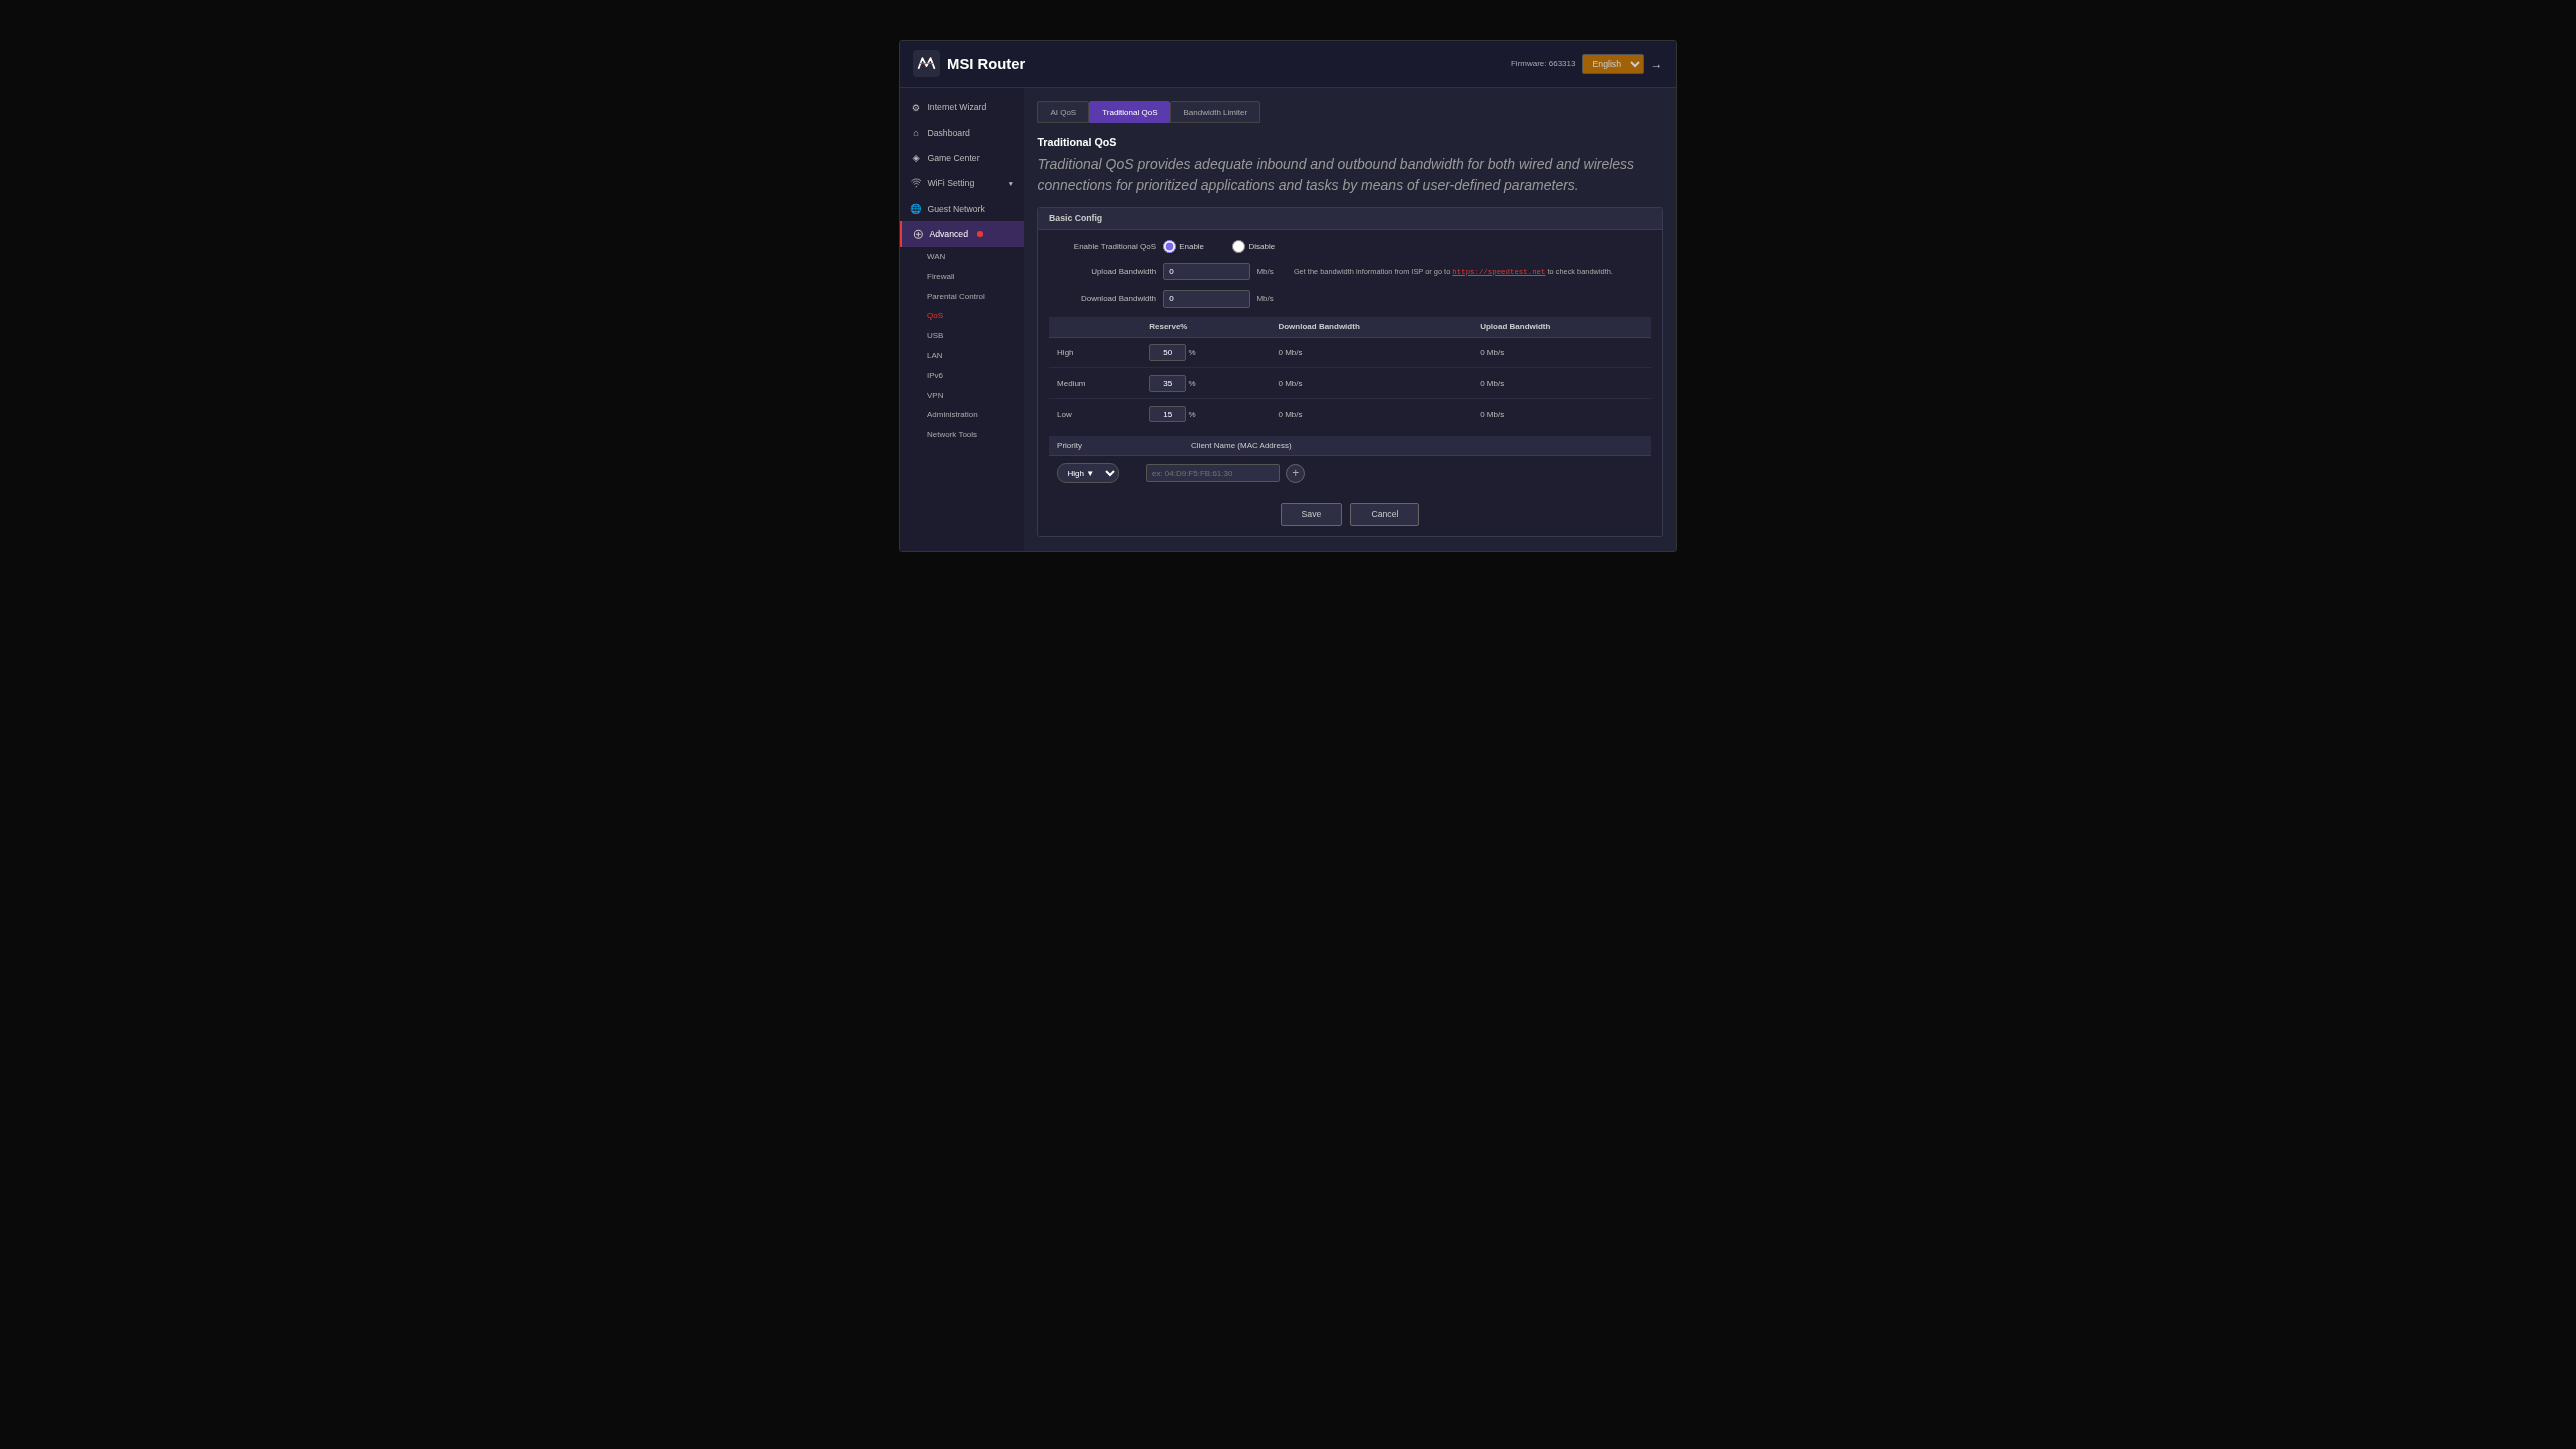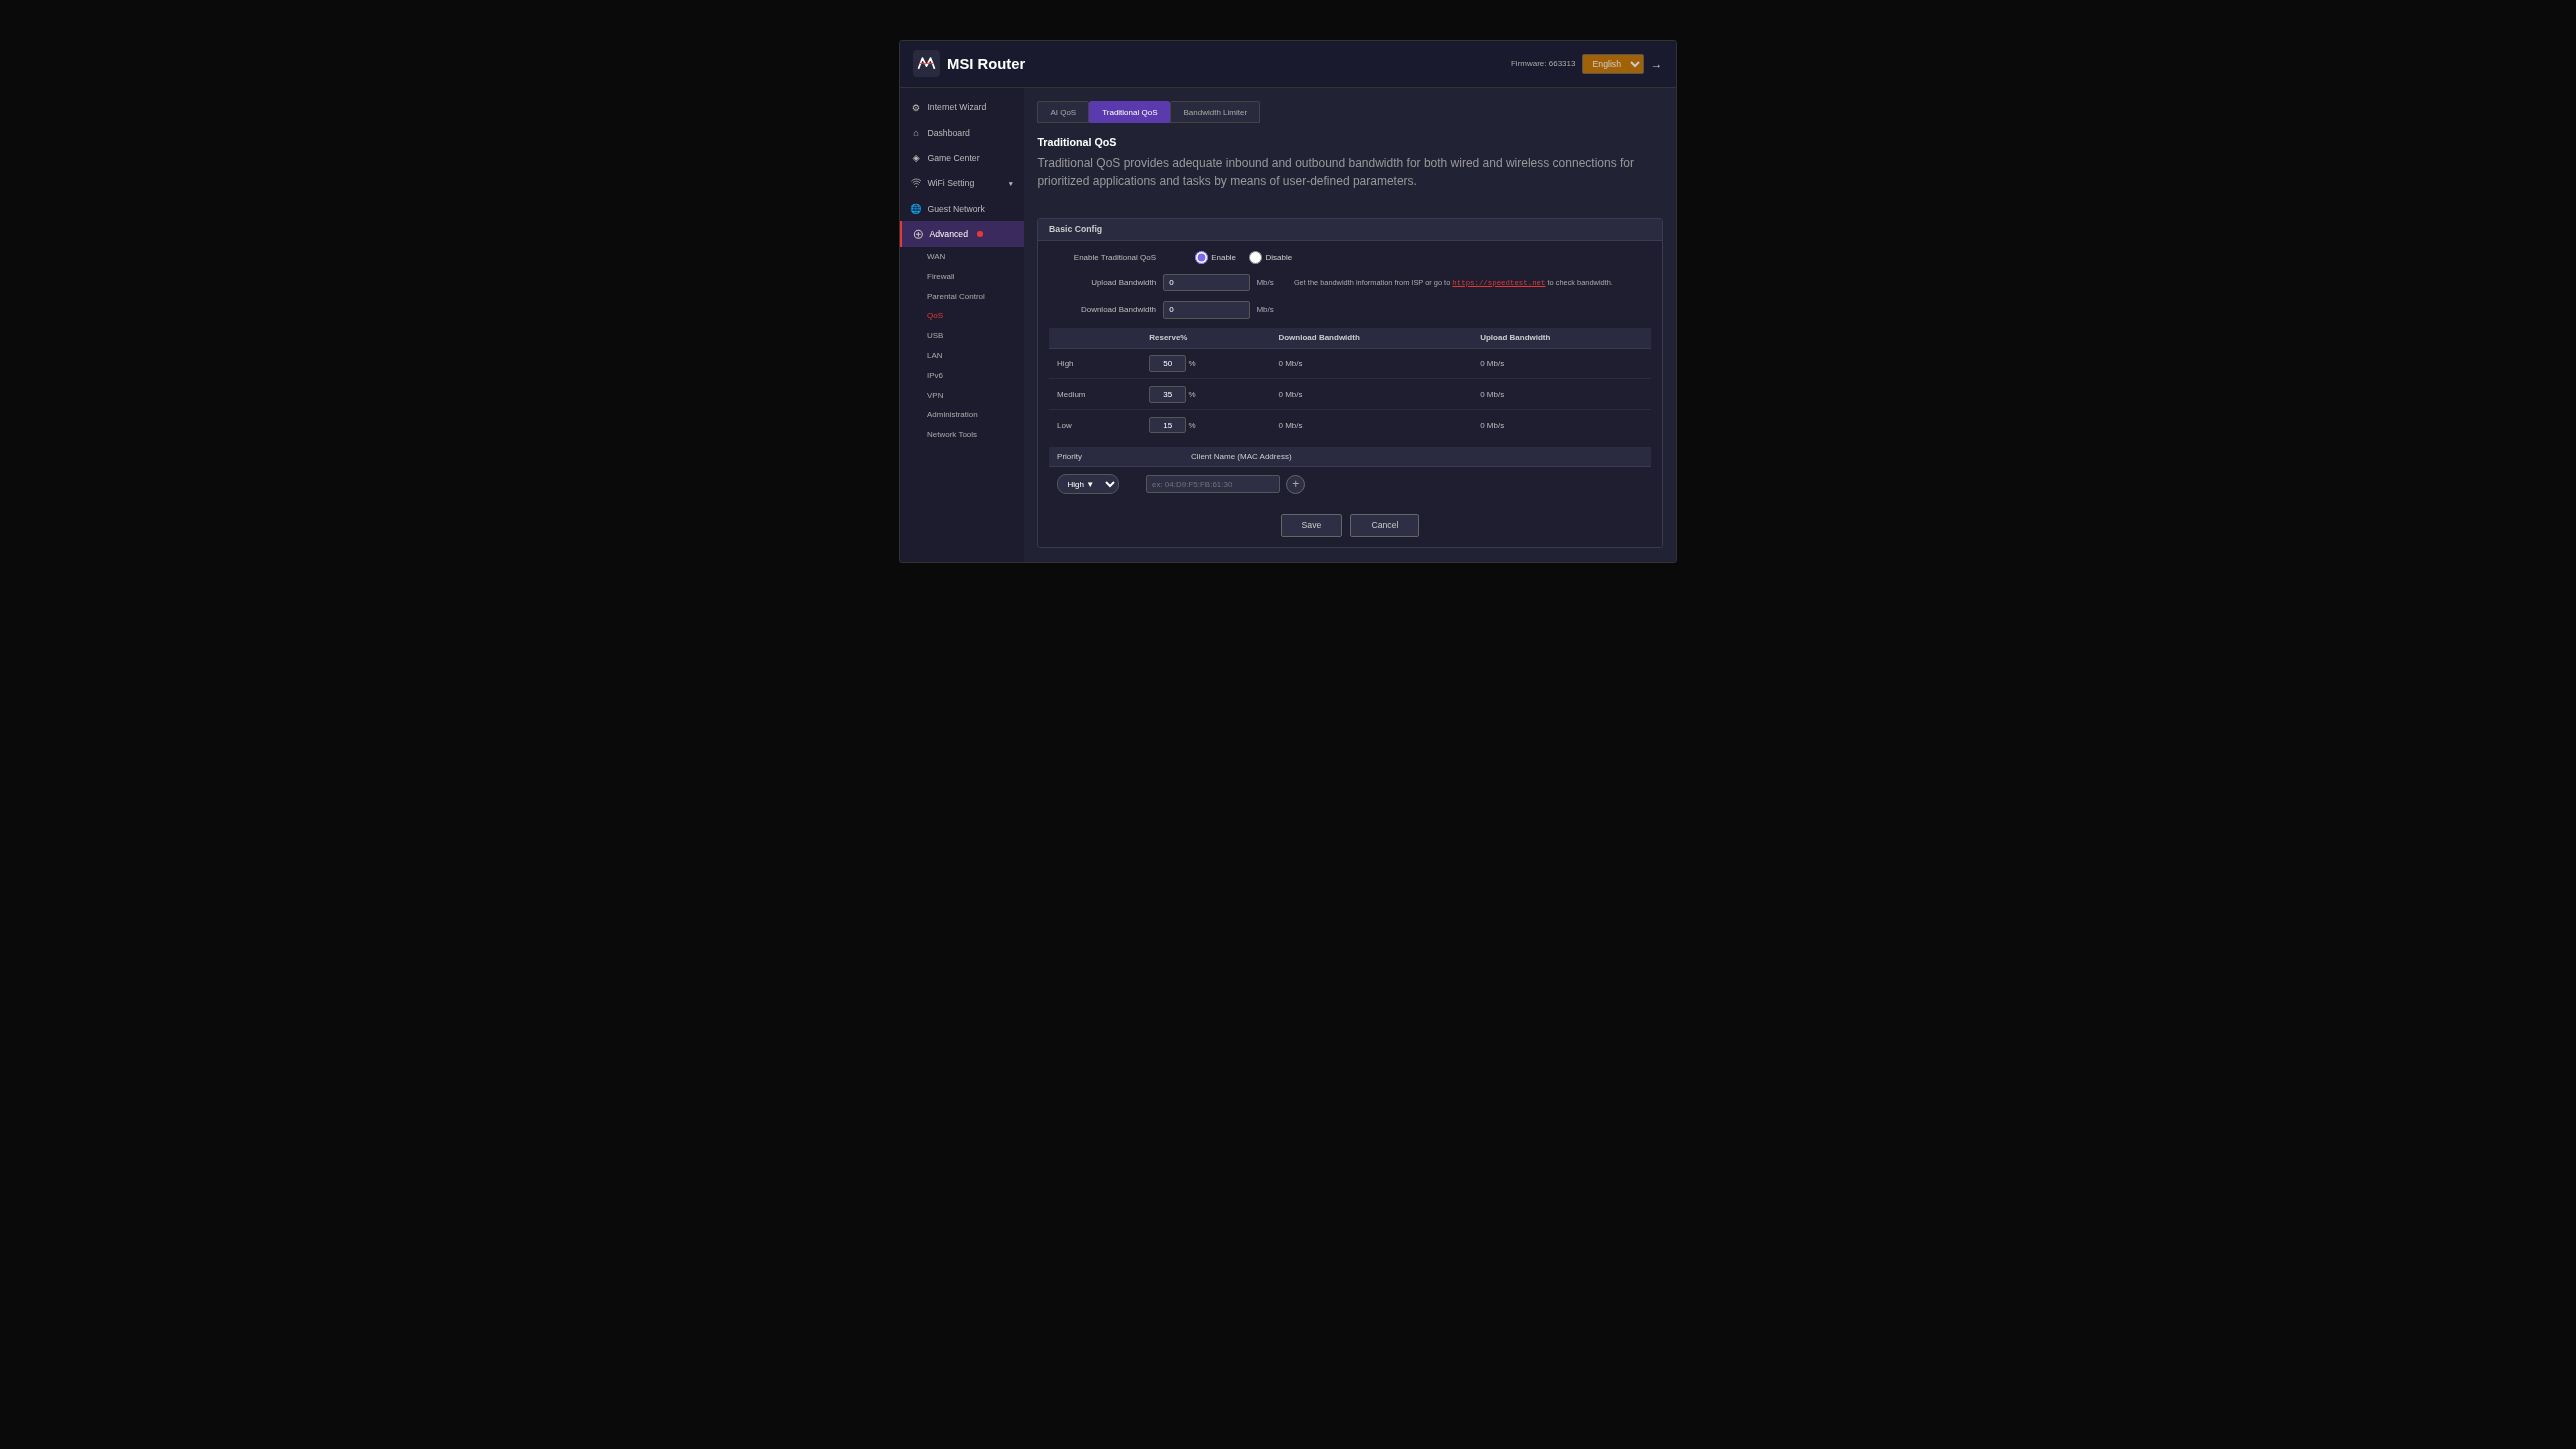--- a/index.html
+++ b/index.html
@@ -159,24 +159,25 @@
     }
 
     
     .page-title {
       font-size: 10.7px;
       font-weight: bold;
       color: #fff;
       margin-bottom: 5.4px;
     }
     .page-desc {
-      font-size: 12px;
+      font-size: 14px;
       color: #999;
-      margin-bottom: 28px;
+      margin-bottom: 11px;
       line-height: 1.5;
+      font-style: italic;
     }
 
     
     .config-box {
       background: #1e1e30;
       border: 0.7px solid #3a3a50;
       border-radius: 2.7px;
       overflow: hidden;
     }
     .config-header {
@@ -200,22 +201,21 @@
     .form-label {
       width: 107px;
       font-size: 8px;
       color: #bbb;
       text-align: right;
       flex-shrink: 0;
     }
     .radio-group {
       display: flex;
       align-items: flex-start;
-      gap: 13px;
-      margin-left: 32px;
+      gap: 28px;
     }
     .radio-label {
       display: flex;
       align-items: center;
       gap: 3.4px;
       font-size: 8px;
       color: #ccc;
       cursor: pointer;
     }
     .radio-label input[type="radio"] {

